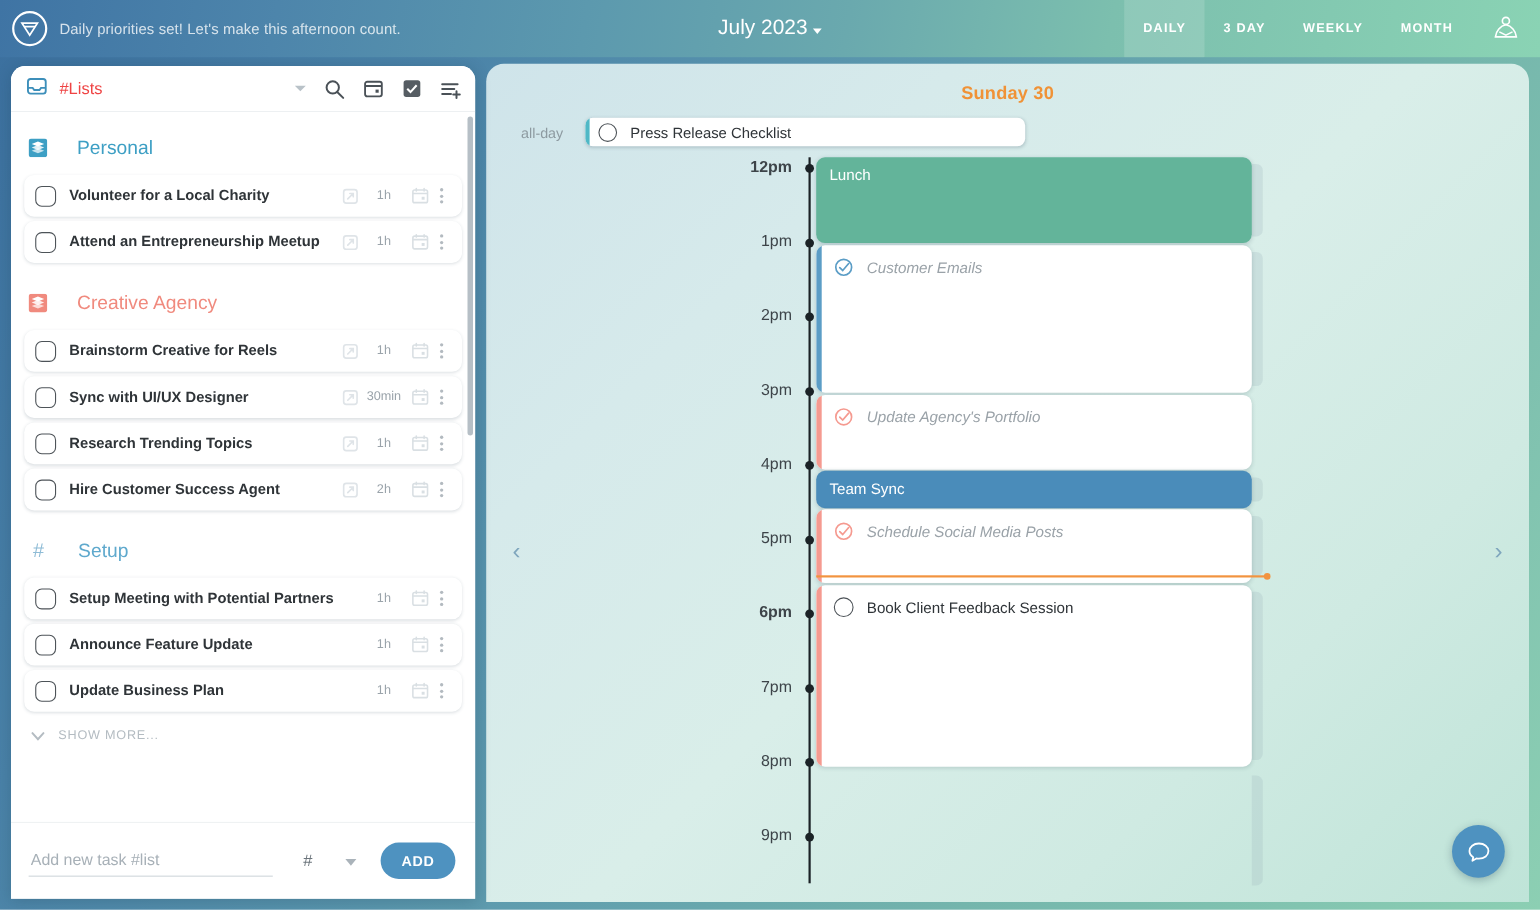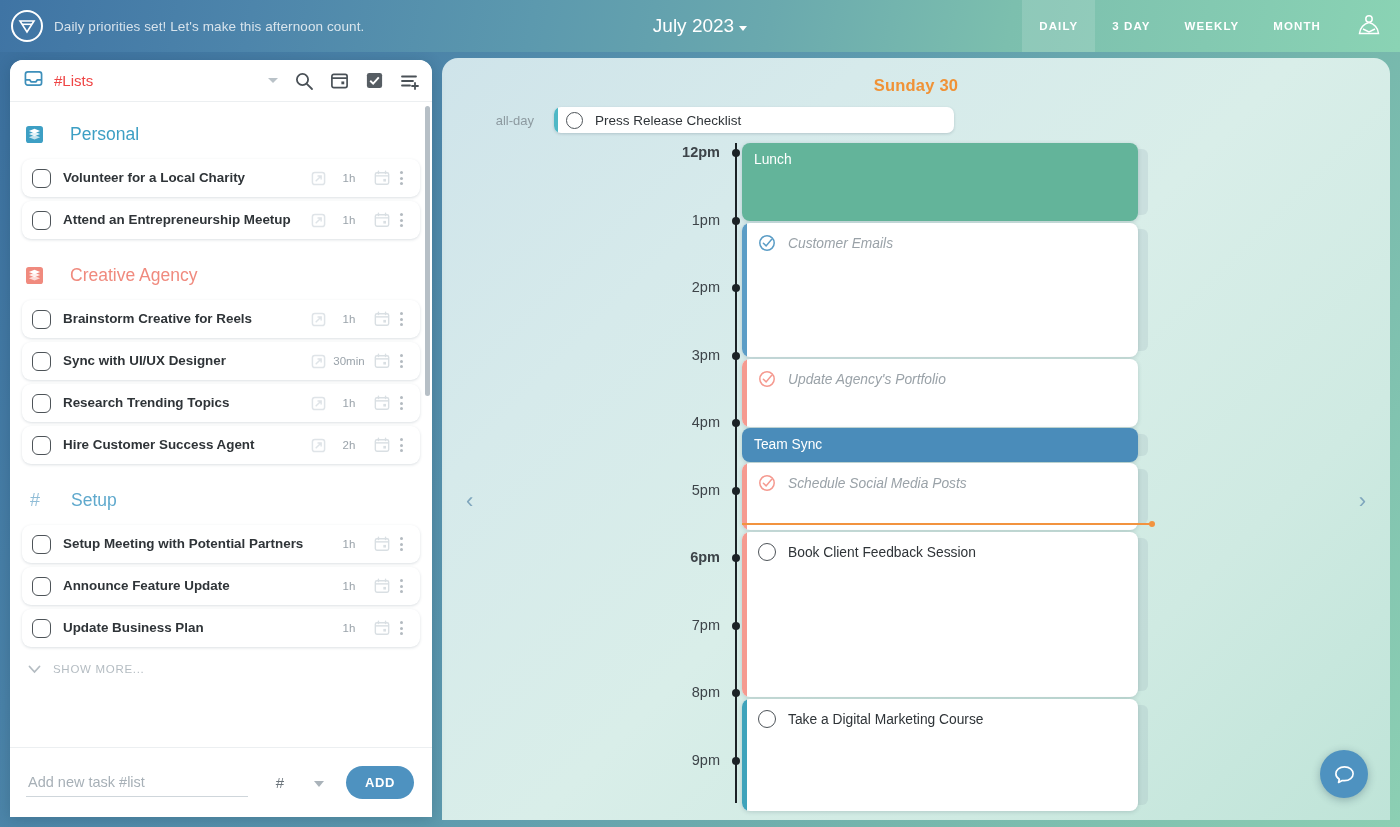--- a/index.html
+++ b/index.html
@@ -148,21 +148,21 @@
     position: absolute; left: 442px; top: 58px; width: 948px; height: 762px;
     border-radius: 16px 16px 0 0;
     background: linear-gradient(135deg,#cfe4ea 0%,#d6eaeb 25%,#d9eee9 50%,#cfeae2 75%,#bfe4d8 100%);
     overflow: hidden; z-index: 20;
   }
   #day-title {
     text-align: center; color: #f09236; font-size: 16.5px; font-weight: 700;
     padding-top: 18px; letter-spacing: .2px;
   }
   #allday-row {
-    display: flex; align-items: center; margin-top: 12px; padding-left: 22px;
+    display: flex; align-items: center; margin-top: 12px; 
   }
   #allday-label { width: 70px; font-size: 13px; color: #8d9aa0; text-align: right; }
   #allday-event {
     margin-left: 20px; width: 400px; height: 26px;
     background: #ffffff; border-radius: 7px;
     box-shadow: 0 1px 3px rgba(40,60,80,.2);
     display: flex; align-items: center; padding-left: 9px; cursor: pointer;
     position: relative; overflow: hidden;
   }
   #allday-event::before {
@@ -615,27 +615,20 @@
         </div>
         <div class="ev-shadow" style="top: 395px; height: 153px;"></div>
         <div class="ev card" style="top: 389px; height: 165px;">
           <span class="accent" style="background:#f59a90"></span>
           <span class="inner">
             <span class="cbx-sq"></span>
             <span class="etitle">Book Client Feedback Session</span>
           </span>
         </div>
         <div class="ev-shadow" style="top: 562px; height: 100px;"></div>
-        <div class="ev card" style="top: 556px; height: 112px;">
-          <span class="accent" style="background:#3ea3bb"></span>
-          <span class="inner">
-            <span class="cbx-sq"></span>
-            <span class="etitle">Take a Digital Marketing Course</span>
-          </span>
-        </div>
         <div id="now-line" style="top: 380px;"></div>
       </div>
   <div class="hr-dot" style="top: 10px;"></div>
       <div class="hr-dot" style="top: 77.5px;"></div>
       <div class="hr-dot" style="top: 145px;"></div>
       <div class="hr-dot" style="top: 212.5px;"></div>
       <div class="hr-dot" style="top: 280px;"></div>
       <div class="hr-dot" style="top: 347.5px;"></div>
       <div class="hr-dot" style="top: 415px;"></div>
       <div class="hr-dot" style="top: 482.5px;"></div>

